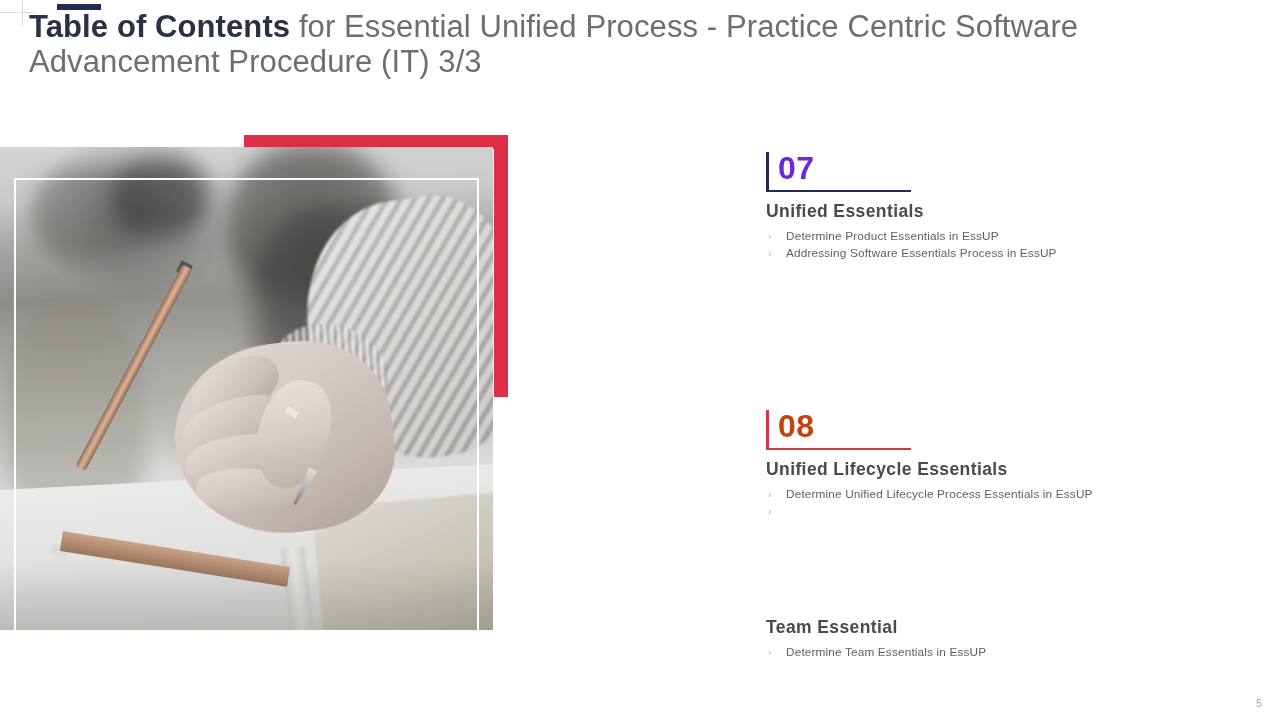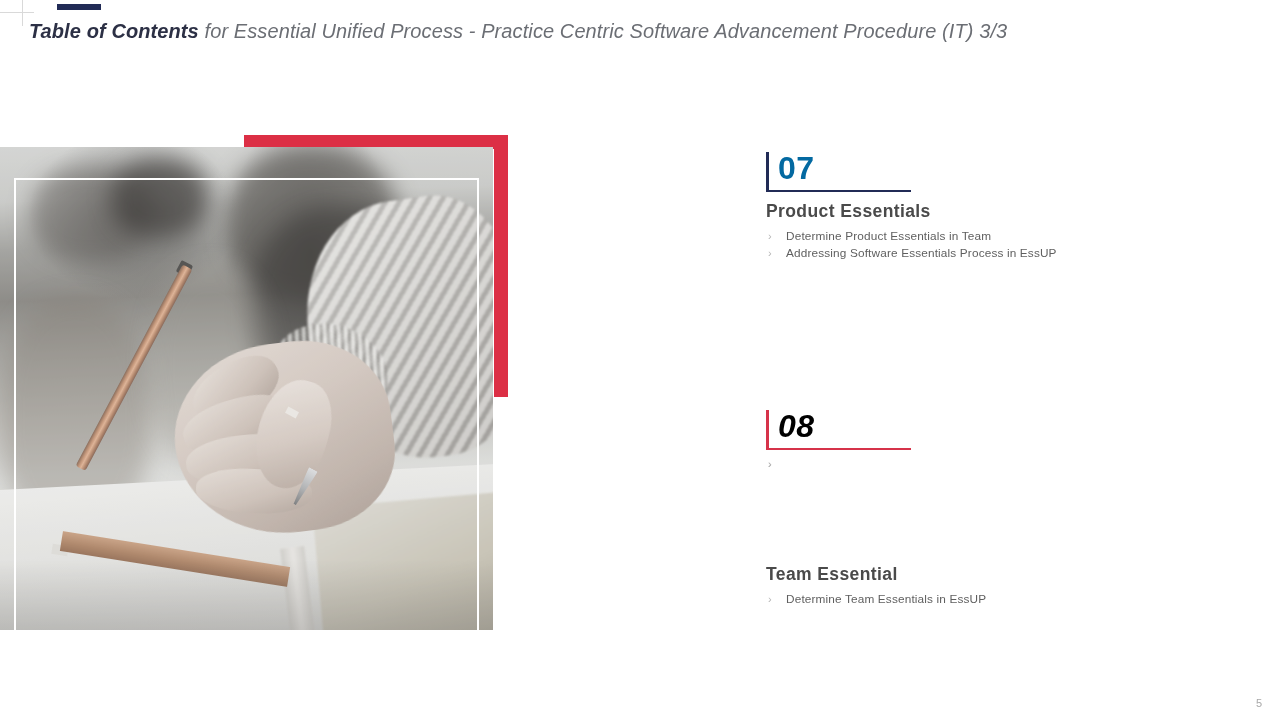--- a/index.html
+++ b/index.html
@@ -44,27 +44,26 @@
     height: 6px;
     background: #212b56;
   }
 
   
   .slide-title {
     position: absolute;
     left: 29px;
     top: 9px;
     width: 1180px;
-    font-size: 20px;
-    line-height: 44px;
+    font-size: 31px;
+    line-height: 35px;
     color: #6b6e74;
     font-weight: 400;
     letter-spacing: 0.1px;
     white-space: pre-wrap;
-    font-style: italic;
   }
   .slide-title .strong {
     font-weight: 700;
     color: #2c3045;
   }
 
   
   .photo-wrap {
     position: absolute;
     left: 0px;
@@ -343,23 +342,23 @@
     line-height: 44px;
   }
   .num-underline {
     position: absolute;
     left: 0;
     top: 40px;
     width: 145px;
     height: 1.5px;
   }
   .navy .num-bar, .navy .num-underline { background: #212b56; }
-  .navy .num-text { color: #0369a1; }
+  .navy .num-text { color: #6d28d9; }
   .red .num-bar, .red .num-underline { background: #d6334a; }
-  .red .num-text { color: #000000; font-style: italic; }
+  .red .num-text { color: #c2410c; }
 
   .toc-heading {
     margin: 9px 0 0 0;
     font-size: 17.5px;
     font-weight: 700;
     color: #4a4a4a;
     letter-spacing: 0.4px;
   }
   .bullets {
     list-style: none;
@@ -436,35 +435,36 @@
   </div>
 
   <div class="toc">
 
     <div class="toc-item s07 navy">
       <div class="num-row">
         <div class="num-bar"></div>
         <div class="num-text">07</div>
         <div class="num-underline"></div>
       </div>
-      <div class="toc-heading">Product Essentials</div>
+      <div class="toc-heading">Unified Essentials</div>
       <ul class="bullets">
-        <li><span class="chev">›</span><span>Determine  Product Essentials in Team</span></li>
+        <li><span class="chev">›</span><span>Determine  Product Essentials in EssUP</span></li>
         <li><span class="chev">›</span><span>Addressing Software Essentials Process in EssUP</span></li>
       </ul>
     </div>
 
     <div class="toc-item s08 red">
       <div class="num-row">
         <div class="num-bar"></div>
         <div class="num-text">08</div>
         <div class="num-underline"></div>
       </div>
+      <div class="toc-heading">Unified Lifecycle  Essentials</div>
       <ul class="bullets">
-        <li><span class="chev">›</span></li>
+        <li><span class="chev">›</span><span>Determine  Unified  Lifecycle Process Essentials in EssUP</span></li>
         <li><span class="chev">›</span></li>
       </ul>
     </div>
 
     <div class="toc-item s09 navy">
       <div class="toc-heading">Team Essential</div>
       <ul class="bullets">
         <li><span class="chev">›</span><span>Determine  Team  Essentials in EssUP</span></li>
 
       </ul>

